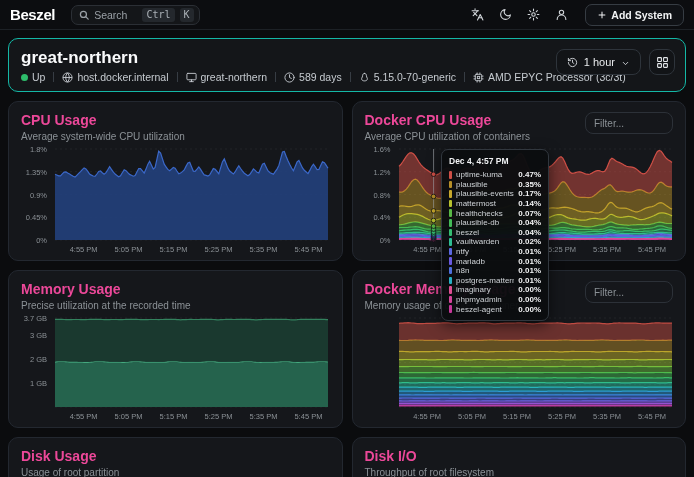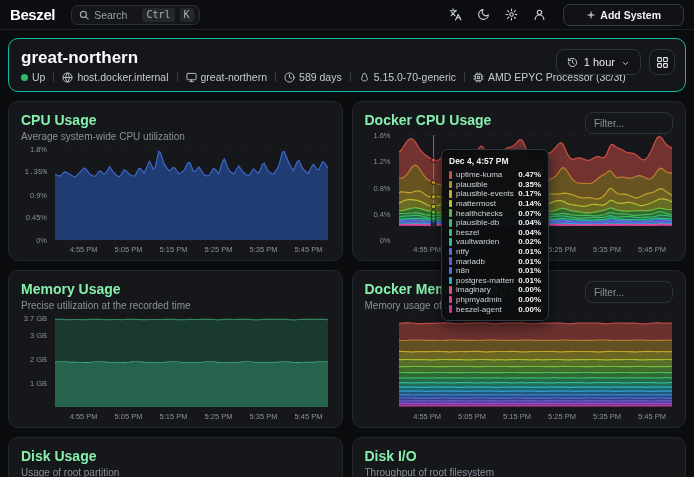--- a/index.html
+++ b/index.html
@@ -15,21 +15,21 @@
   .logo { font-size:15px; font-weight:800; letter-spacing:-0.4px; color:#fff; }
   .search-pill { margin-left:16px; height:20px; display:flex; align-items:center; gap:5px;
     padding:0 5px 0 7px; border:1px solid #2b2f35; background:#141619; border-radius:7px; cursor:pointer; }
   .search-pill .ph { font-size:10.5px; color:#9aa0a6; margin-right:10px; }
   .kbd { font-family:"DejaVu Sans Mono",monospace; font-size:10px; color:#aab0b6;
     background:#24282d; border-radius:3px; padding:1px 4px; line-height:1.2; }
   .nav-right { margin-left:auto; display:flex; align-items:center; gap:4px; }
   .icon-btn { width:24px; height:24px; display:flex; align-items:center; justify-content:center;
     color:#d3d7db; border-radius:6px; background:transparent; border:none; cursor:pointer; }
   .icon-btn svg { width:13px; height:13px; }
-  .add-btn { margin-left:8px; height:22px; display:flex; align-items:center; gap:4px; padding:0 22px;
+  .add-btn { margin-left:8px; height:22px; display:flex; align-items:center; gap:4px; padding:0 11px;
     border:1px solid #363c43; border-radius:7px; background:#101216; color:#f2f3f4;
     font-size:10.5px; font-weight:600; cursor:pointer; }
   
   .main { padding:8px; }
   .syscard { position:relative; background:#141619; border:1px solid #14b8a6; border-radius:10px;
     padding:8px 12px 8px; margin-bottom:9px; }
   .systitle { font-size:17px; font-weight:700; color:#fafbfc; line-height:1.25; }
   .meta-row { display:flex; align-items:center; gap:8px; margin-top:3px; flex-wrap:nowrap; }
   .meta-item { display:flex; align-items:center; gap:4px; font-size:10.5px; color:#c6cbd0; white-space:nowrap; }
   .meta-item svg { width:11px; height:11px; color:#c6cbd0; }
@@ -40,21 +40,21 @@
     border:1px solid #2e343b; border-radius:8px; background:#121417; font-size:11px; color:#e8eaec; cursor:pointer; }
   .range-select svg { width:11px; height:11px; color:#d3d7db; }
   .range-select .chev { width:9px; height:9px; color:#9aa0a6; }
   .grid-btn { width:26px; height:26px; display:flex; align-items:center; justify-content:center;
     border:1px solid #2e343b; border-radius:8px; background:#121417; color:#e3e6e9; cursor:pointer; }
   .grid-btn svg { width:13px; height:13px; }
   
   .grid { display:grid; grid-template-columns:1fr 1fr; grid-template-rows:160px 158px 170px; gap:9px; }
   .card { position:relative; background:#15171b; border:1px solid #232830; border-radius:10px;
     padding:10px 12px 6px; display:flex; flex-direction:column; overflow:hidden; }
-  .card-title { font-size:14px; font-weight:700; color:#86efac; line-height:1.2; }
+  .card-title { font-size:14px; font-weight:700; color:#ec4899; line-height:1.2; }
   .card-sub { font-size:10px; color:#8b9196; margin-top:2px; line-height:1.2; }
   .filter-input { position:absolute; top:10px; right:12px; width:88px; height:22px;
     background:transparent; border:1px solid #2c3138; border-radius:8px; color:#e8eaec;
     font-size:10px; padding:0 8px; font-family:inherit; }
   .filter-input::placeholder { color:#8b9196; }
   
   .chart { position:relative; flex:1; margin-top:4px; min-height:0; }
   .ylabels { position:absolute; left:0; top:2px; bottom:14px; width:30px; }
   .ylabels span { position:absolute; right:4px; transform:translateY(-50%); font-size:7.5px; color:#8b9196; white-space:nowrap; }
   .plot { position:absolute; left:34px; right:2px; top:2px; bottom:14px; }
@@ -233,21 +233,21 @@
   </section>
 
   <div class="grid">
 
     <div class="card">
       <div class="card-title">CPU Usage</div>
       <div class="card-sub">Average system-wide CPU utilization</div>
       <div class="chart">
         <div class="ylabels">
             <span style="top: 0%;">1.8%</span>
-            <span style="top: 25%; font-family: Liberation Mono, monospace;">1.35%</span>
+            <span style="top: 25%;">1.35%</span>
             <span style="top: 50%; padding-left: 8px;">0.9%</span>
             <span style="top: 75%;">0.45%</span>
             <span style="top: 100%;">0%</span>
           </div>
           <div class="plot">
             <svg viewBox="0 0 273 91" width="273" height="91">
               <line x1="0" x2="273" y1="0" y2="0" stroke="#ffffff" stroke-opacity="0.06" stroke-dasharray="2 3"></line>
               <line x1="0" x2="273" y1="22.75" y2="22.75" stroke="#ffffff" stroke-opacity="0.06" stroke-dasharray="2 3"></line>
               <line x1="0" x2="273" y1="45.5" y2="45.5" stroke="#ffffff" stroke-opacity="0.06" stroke-dasharray="2 3"></line>
               <line x1="0" x2="273" y1="68.25" y2="68.25" stroke="#ffffff" stroke-opacity="0.06" stroke-dasharray="2 3"></line>
@@ -262,20 +262,21 @@
             <span style="left: 43.5%;">5:15 PM</span>
             <span style="left: 60%;">5:25 PM</span>
             <span style="left: 76.5%;">5:35 PM</span>
             <span style="left: 93%;">5:45 PM</span>
           </div>
       </div>
     </div>
 
     <div class="card">
       <div class="card-title">Docker CPU Usage</div>
+      <div class="card-sub">Average CPU utilization of containers</div>
       <input class="filter-input" placeholder="Filter..." style="">
       <div class="chart">
         <div class="ylabels">
             <span style="top: 0%;">1.6%</span>
             <span style="top: 25%;">1.2%</span>
             <span style="top: 50%;">0.8%</span>
             <span style="top: 75%;">0.4%</span>
             <span style="top: 100%;">0%</span>
           </div>
           <div class="plot">

